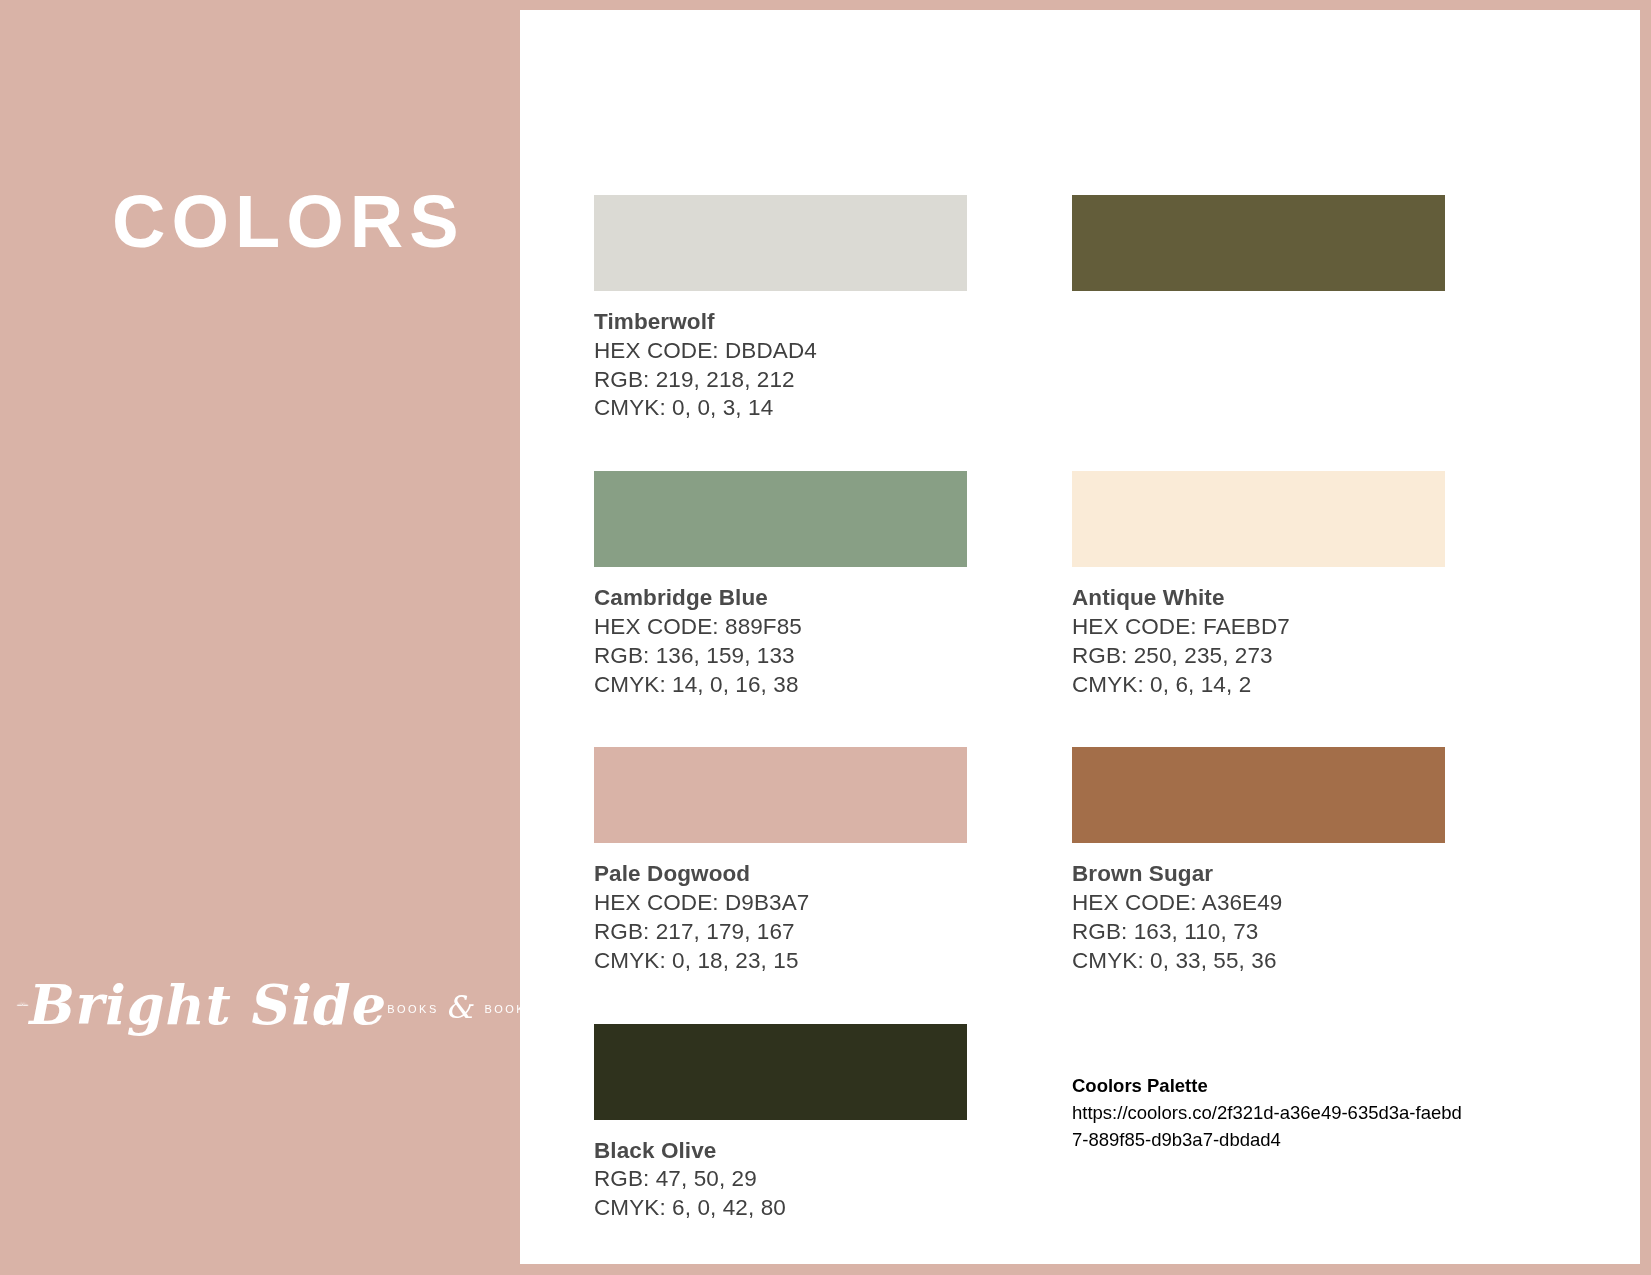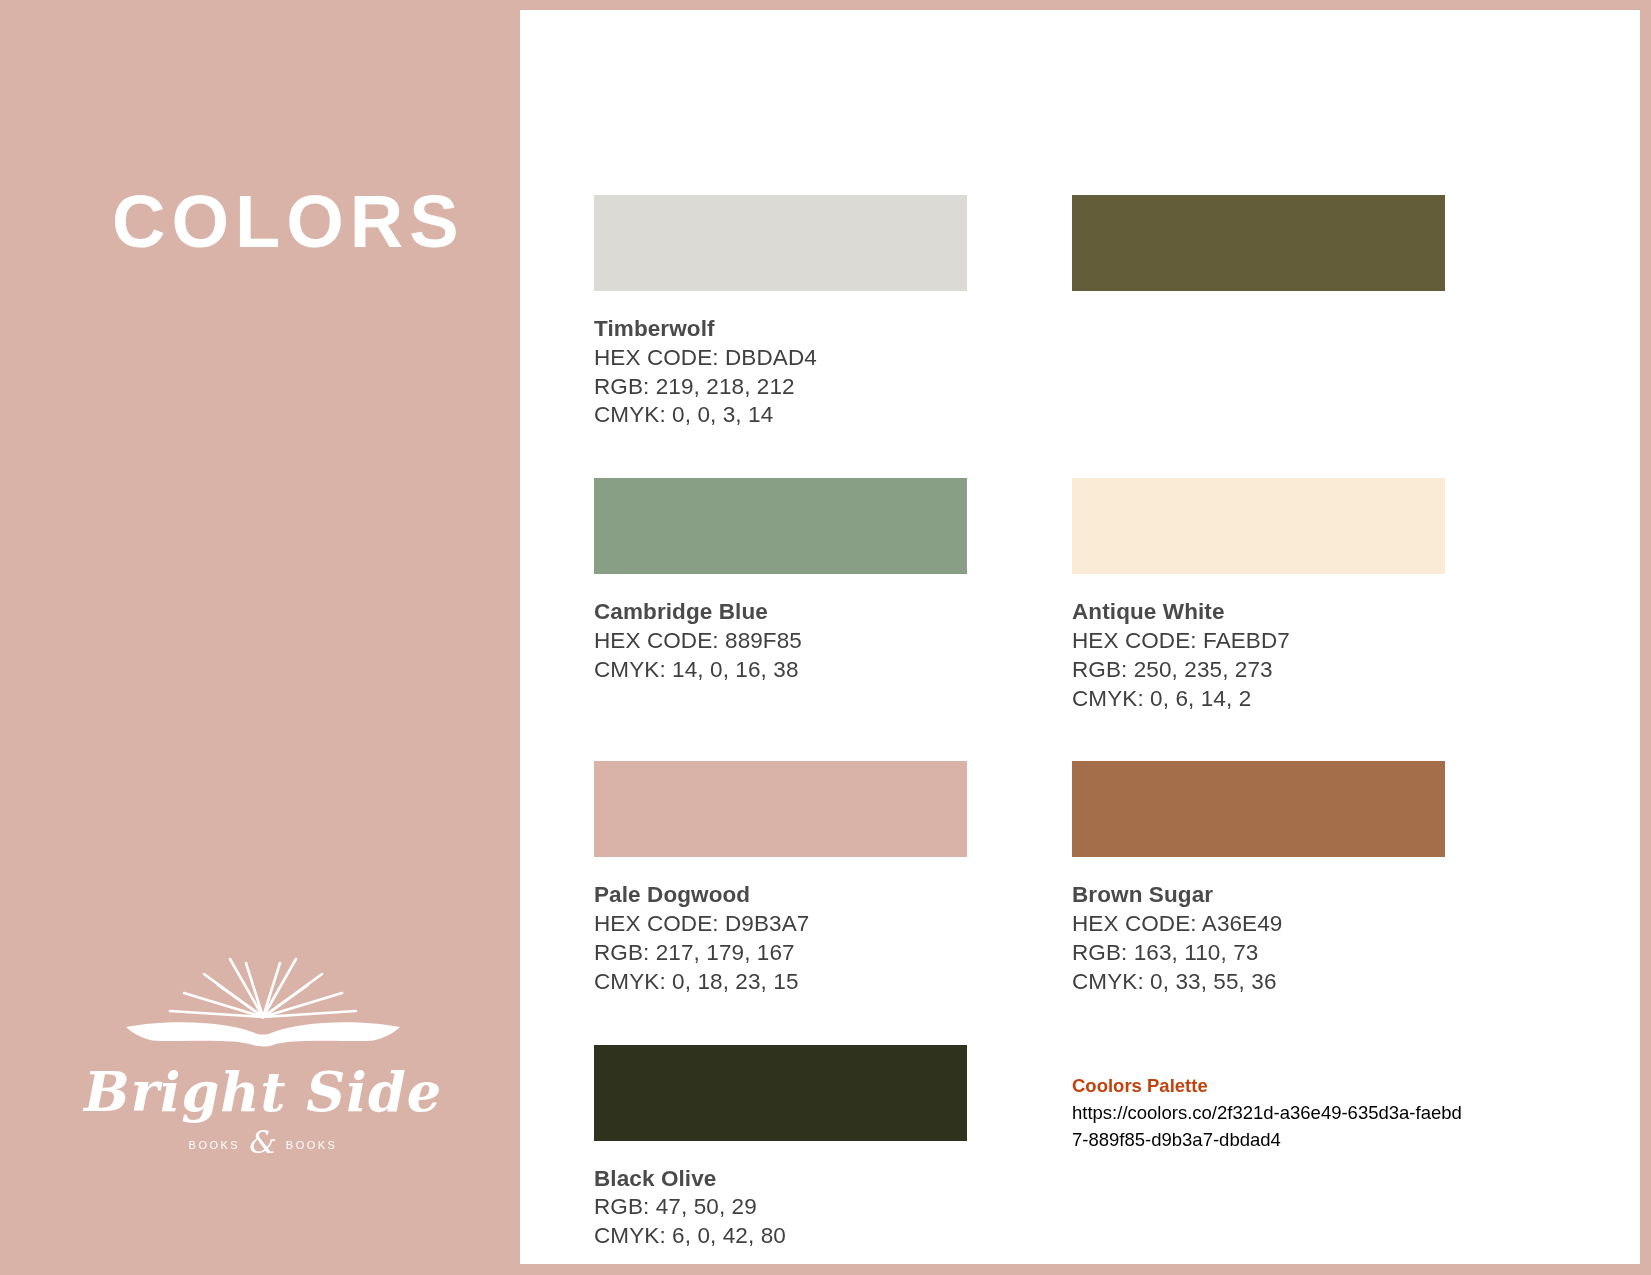--- a/index.html
+++ b/index.html
@@ -36,25 +36,24 @@
     font-size: 74px;
     font-weight: 700;
     color: #ffffff;
     letter-spacing: 6px;
     line-height: 1;
     white-space: nowrap;
   }
   
   .logo {
     position: absolute;
-    left: 3px;
+    left: 16px;
     top: 945px;
     width: 520px;
     display: flex;
-    flex-direction: column;
     align-items: center;
   }
   .logo-mark {
     width: 290px;
     height: 118px;
     display: block;
   }
   .logo-wordmark {
     margin-top: 2px;
     font-family: "DejaVu Serif", serif;
@@ -118,21 +117,21 @@
   }
   .cell.empty {
     visibility: hidden;
   }
   .swatch-chip {
     width: 373px;
     height: 96px;
     display: block;
   }
   .swatch-info {
-    margin-top: 24px;
+    margin-top: 17px;
     margin-bottom: 48px;
   }
   .swatch-name {
     font-size: 22.5px;
     font-weight: 700;
     color: #4a4a4a;
     line-height: 1.28;
     letter-spacing: 0.1px;
   }
   .swatch-line {
@@ -145,21 +144,21 @@
   
   .coolors-credit {
     position: absolute;
     left: 552px;
     top: 1063px;
     width: 400px;
   }
   .credit-title {
     font-size: 18.5px;
     font-weight: 700;
-    color: #c2410c;
+    color: #000000;
     line-height: 1.45;
   }
   .credit-url {
     font-size: 18.5px;
     font-weight: 400;
     color: #000000;
     line-height: 1.45;
     word-break: break-all;
   }
 </style>
@@ -222,20 +221,21 @@
             <div class="swatch-chip" style="background: rgb(99, 93, 58);"></div>
           </div>
         </div>
 
         <div class="grid-row">
           <div class="cell">
             <div class="swatch-chip" style="background: rgb(136, 159, 133);"></div>
             <div class="swatch-info">
               <div class="swatch-name">Cambridge Blue</div>
               <div class="swatch-line">HEX CODE: 889F85</div>
+              <div class="swatch-line">RGB: 136, 159, 133</div>
               <div class="swatch-line">CMYK: 14, 0, 16, 38</div>
             </div>
           </div>
           <div class="cell">
             <div class="swatch-chip" style="background: rgb(250, 235, 215);"></div>
             <div class="swatch-info">
               <div class="swatch-name">Antique White</div>
               <div class="swatch-line">HEX CODE: FAEBD7</div>
               <div class="swatch-line">RGB: 250, 235, 273</div>
               <div class="swatch-line">CMYK: 0, 6, 14, 2</div>

